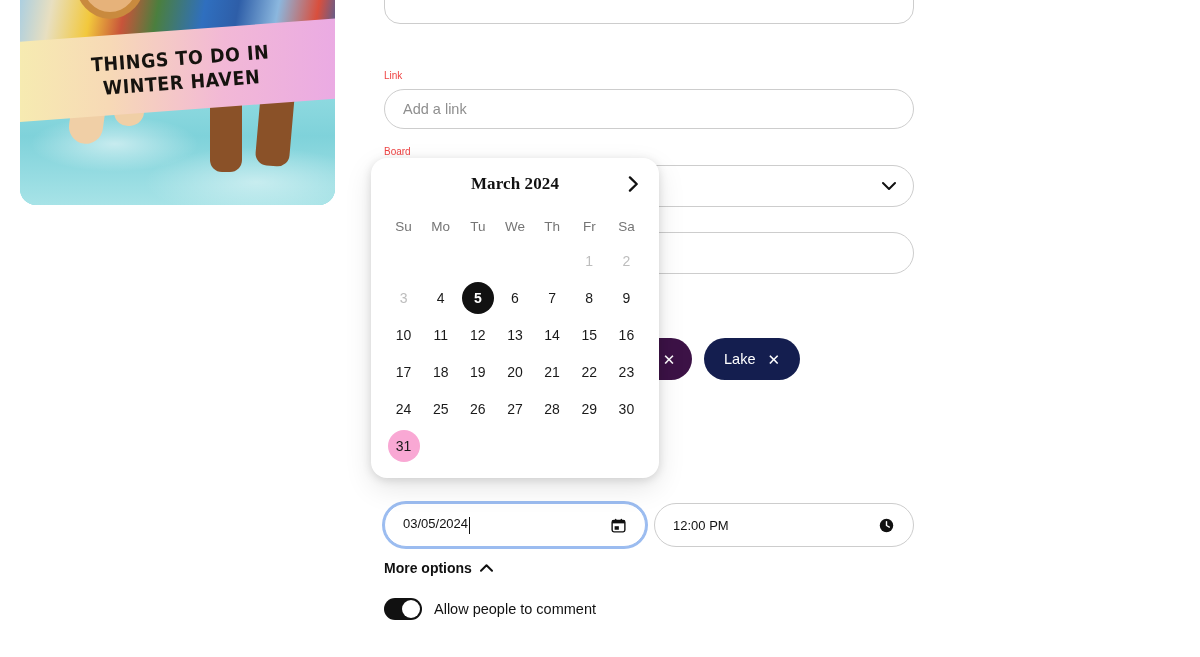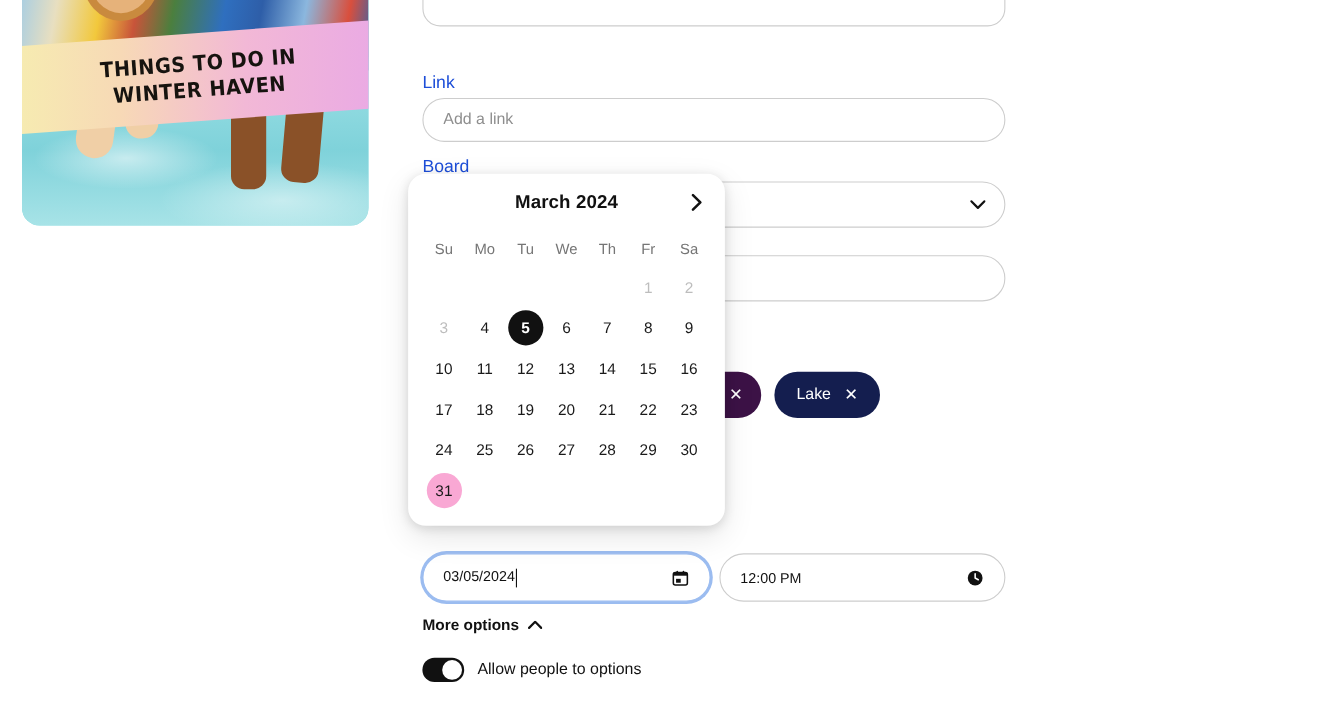--- a/index.html
+++ b/index.html
@@ -69,21 +69,21 @@
     font-weight: 800;
     font-size: 19px;
     letter-spacing: .6px;
     color:#16130f;
     line-height: 1.28;
     transform: scaleX(.92);
     white-space: nowrap;
   }
 
   .field-label {
-    font-size: 16px; color:#1d4ed8; margin-bottom: 5px; line-height: 16px;
+    font-size: 10px; color:#ef4444; margin-bottom: 5px; line-height: 16px;
   }
 
   .textarea-top {
     position:absolute; left:384px; top:-52px; width:530px; height:76px;
     border:1px solid #cdcdcd; border-radius:16px;
     background:#fff;
     padding: 10px 16px 0 16px;
     font-size:14.5px; color:#111; line-height:20px;
     overflow:hidden;
   }
@@ -180,21 +180,21 @@
   
   .cal-popup {
     position:absolute; left:371px; top:158px;
     width:288px; height:320px;
     background:#fff;
     border-radius:16px;
     box-shadow: 0 2px 10px rgba(0,0,0,.13), 0 10px 28px rgba(0,0,0,.10);
   }
   .cal-header {
     position:relative; height:52px;
-    display:flex; align-items:center; justify-content:center;
+    display:flex; align-items:center; justify-content:center;font-family:Liberation Serif, serif;
   }
   .cal-title { font-size:17px; font-weight:700; color:#111; letter-spacing:.1px; }
   .cal-next {
     position:absolute; right:14px; top:50%; transform:translateY(-50%);
     width:24px; height:24px;
     display:flex; align-items:center; justify-content:center;
   }
   .cal-grid {
     padding: 0 14px;
     display:grid;
@@ -300,21 +300,21 @@
     <span>More options</span>
     <svg class="chev-up" viewBox="0 0 13 8">
       <path d="M1 6.8 L6.5 1.3 L12 6.8" fill="none" stroke="#111" stroke-width="2" stroke-linecap="round" stroke-linejoin="round"></path>
     </svg>
   </div>
 
   <div class="toggle-row r1">
     <div class="switch">
       <div class="knob"></div>
     </div>
-    <span class="toggle-label">Allow people to options</span>
+    <span class="toggle-label">Allow people to comment</span>
   </div>
 
   <div class="cal-popup">
     <div class="cal-header">
       <span class="cal-title">March 2024</span>
       <div class="cal-next">
         <svg viewBox="0 0 12 18" width="11" height="16">
           <path d="M2 1.6 L9.6 9 L2 16.4" fill="none" stroke="#111" stroke-width="2.6" stroke-linecap="round" stroke-linejoin="round"></path>
         </svg>
       </div>

